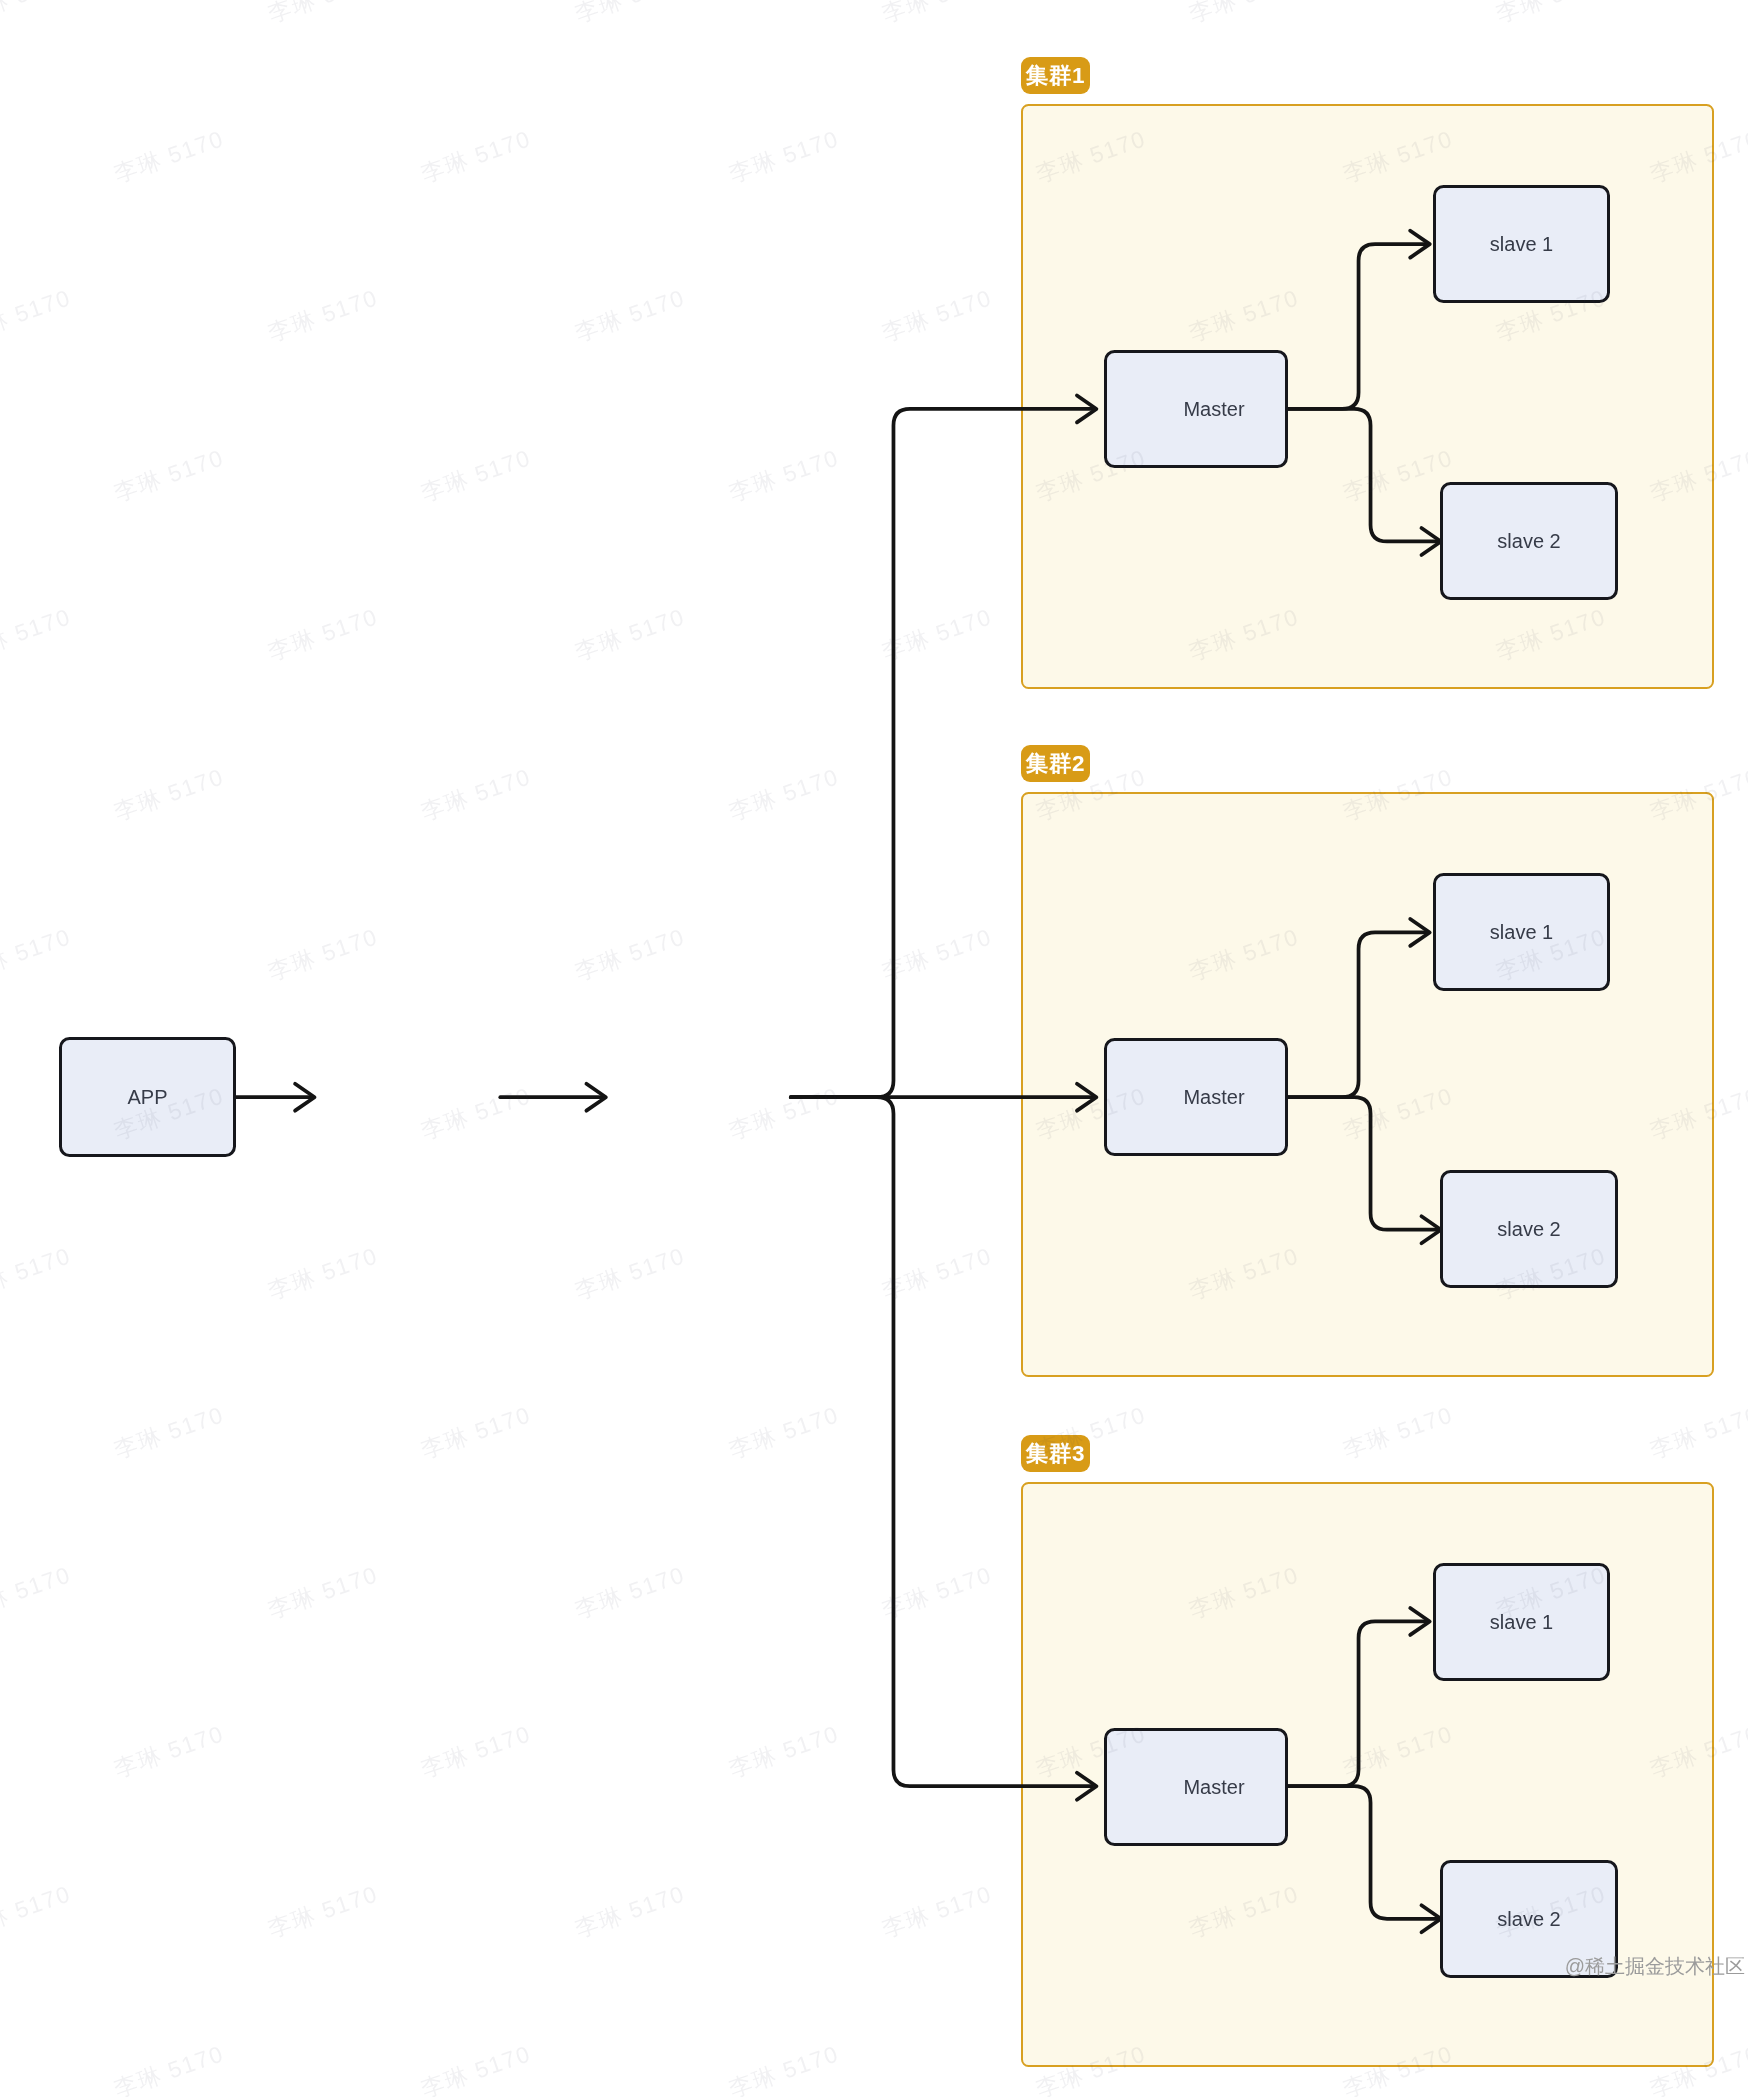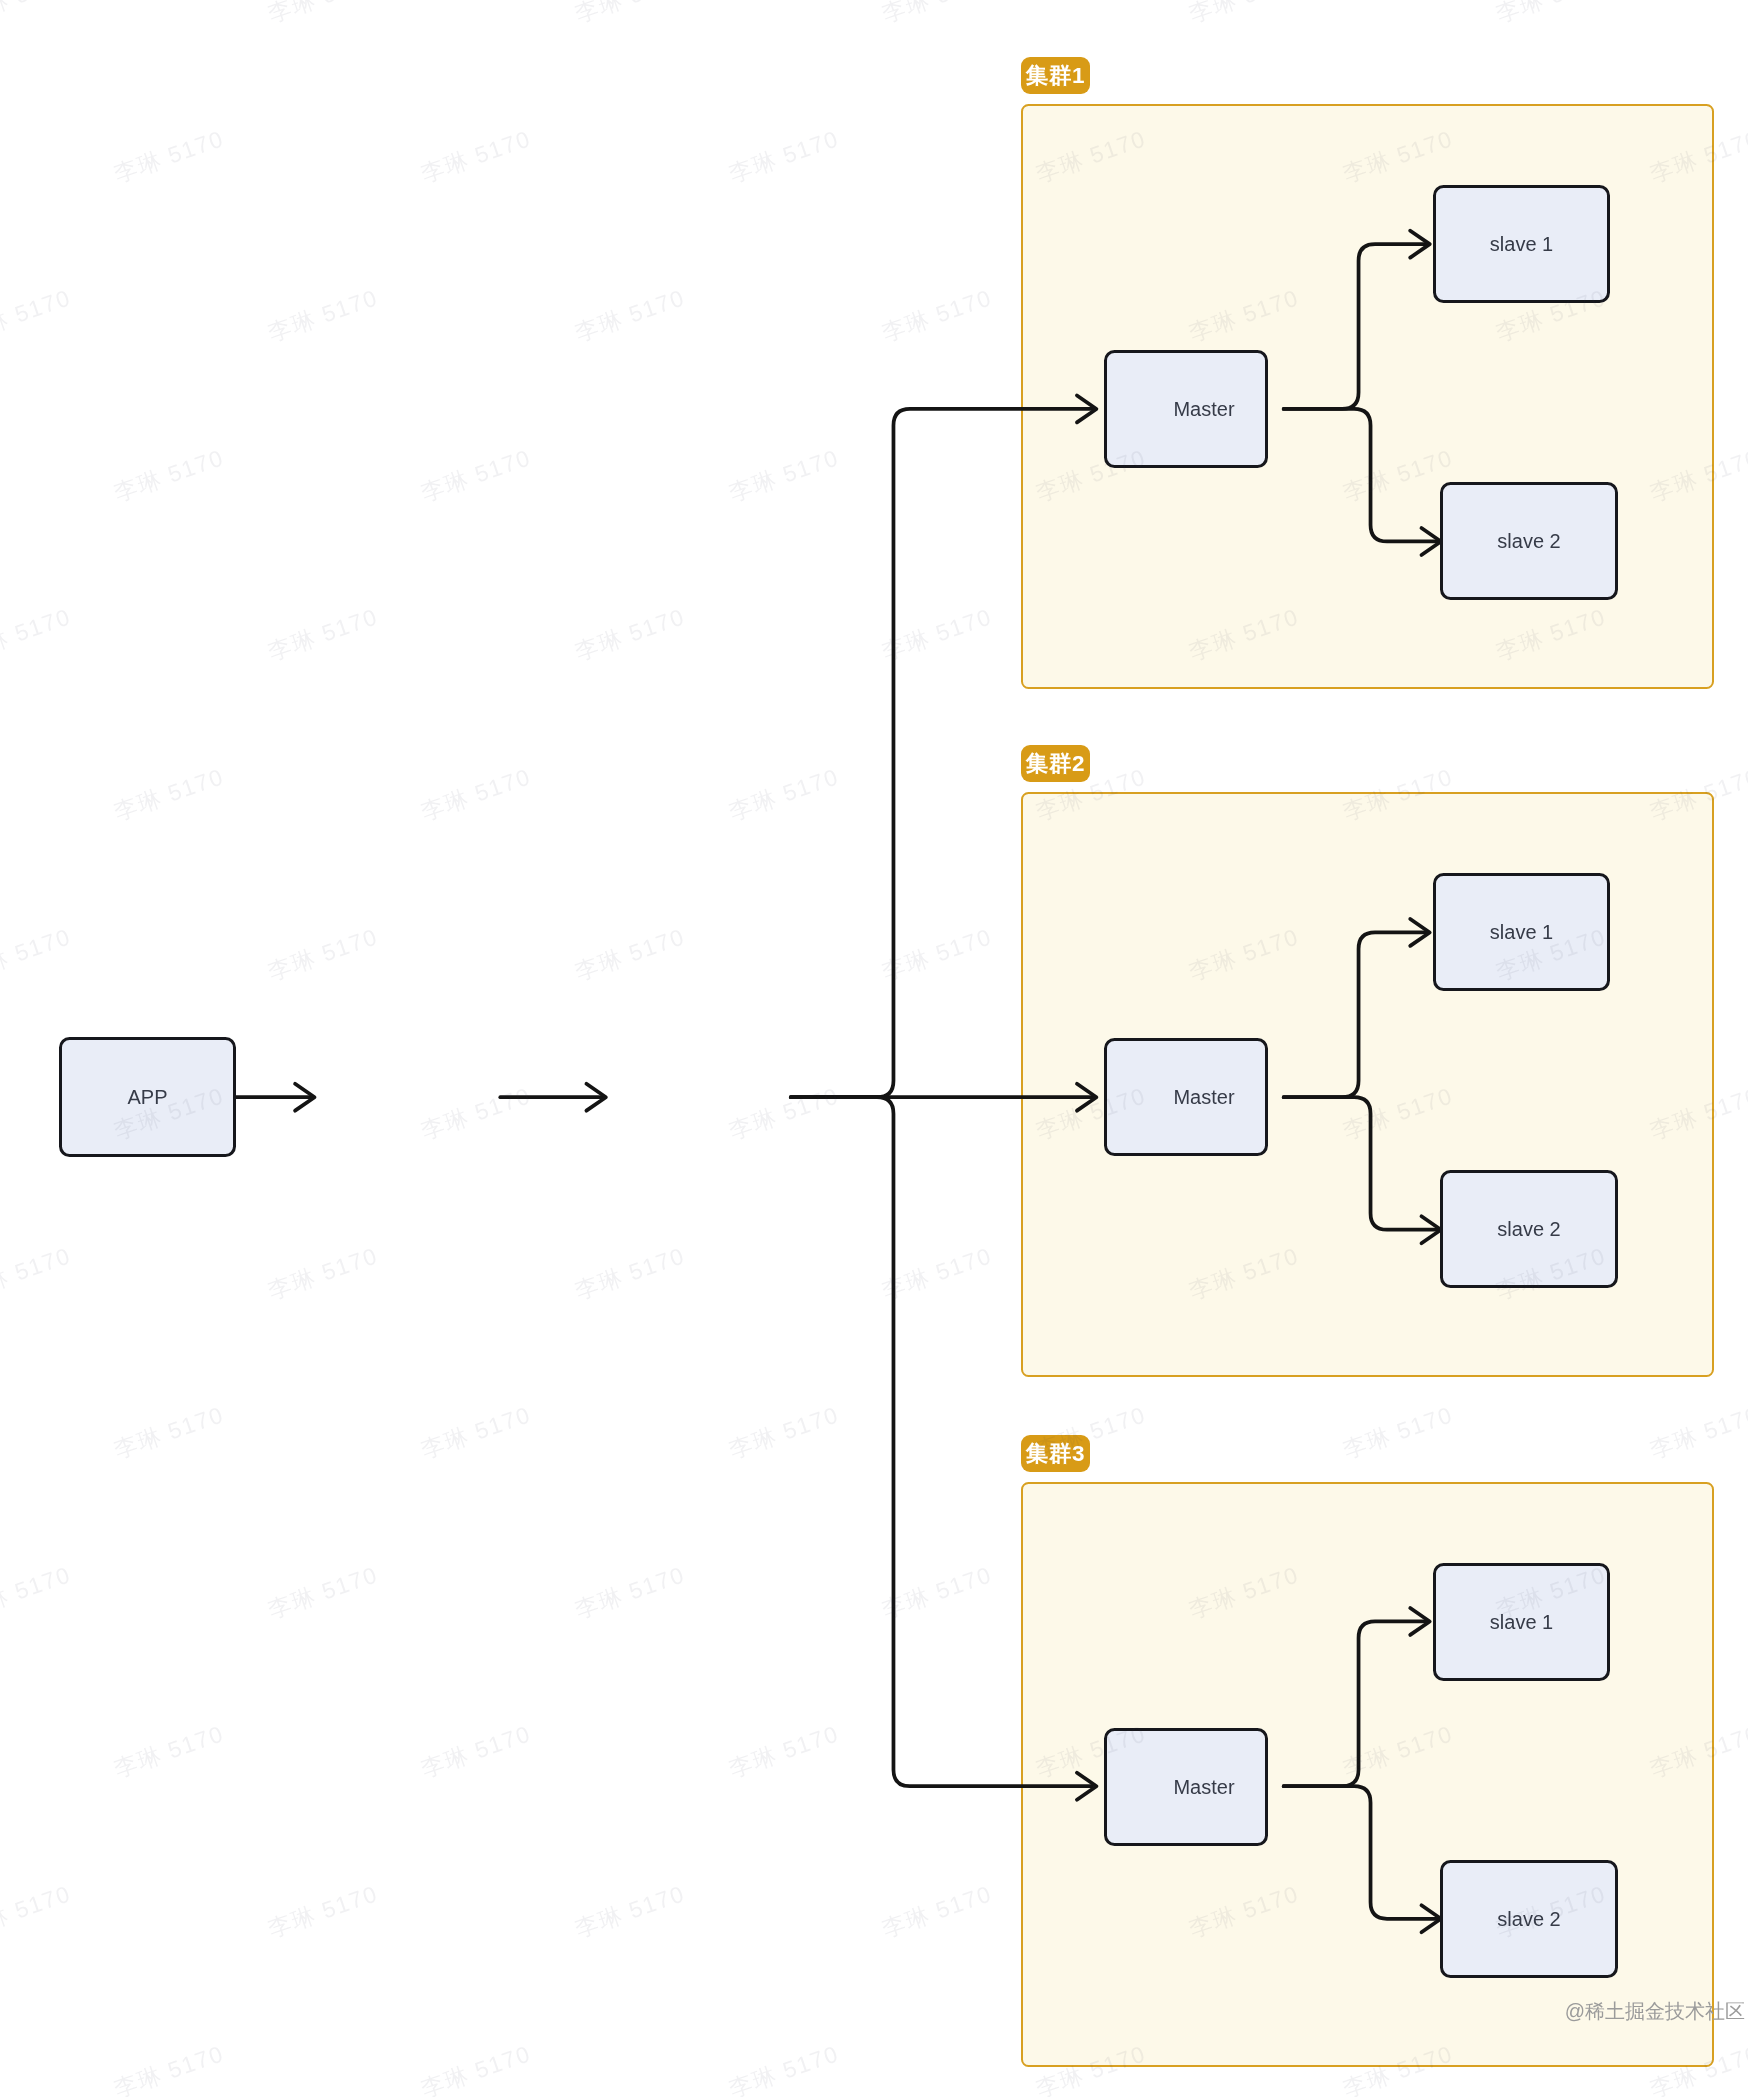--- a/index.html
+++ b/index.html
@@ -31,33 +31,33 @@
     border:2.2px solid var(--accent-border);
     border-radius:7.5px;z-index:1;
   }
   .badge{
     position:absolute;left:0;top:0;width:69px;height:37px;box-sizing:border-box;
     background:var(--accent);color:var(--badge-text);
     border-radius:9px;z-index:3;
     display:flex;align-items:center;justify-content:center;
     font-size:22.5px;font-weight:700;letter-spacing:0.7px;
   }
-  .master{left:83px;top:293px;width:164px;height:118px;padding-left:36px;}
+  .master{left:83px;top:293px;width:184px;height:118px;padding-left:36px;}
   .slave1{left:412px;top:128px;width:177px;height:118px;}
   .slave2{left:419px;top:425px;width:178px;height:118px;}
   #connectors{position:absolute;left:0;top:0;z-index:2;pointer-events:none;}
   #watermark-layer{position:absolute;left:0;top:0;width:1748px;height:2097px;z-index:6;pointer-events:none;overflow:hidden;}
   .wm{
     position:absolute;white-space:nowrap;
     transform:rotate(-19deg);
     font-size:23px;letter-spacing:1.5px;
     color:var(--watermark-color);
   }
   #credit{
-    position:absolute;right:3px;top:1998px;z-index:5;
+    position:absolute;right:3px;top:1953px;z-index:5;
     font-size:20px;color:var(--credit-color);white-space:nowrap;
   }
 </style>
 </head>
 <body>
 
 <div id="canvas">
 
   <svg id="connectors" width="1748" height="2097" viewBox="0 0 2334 2800" fill="none" stroke="#141414" stroke-width="5" stroke-linecap="round" stroke-linejoin="round">
 

